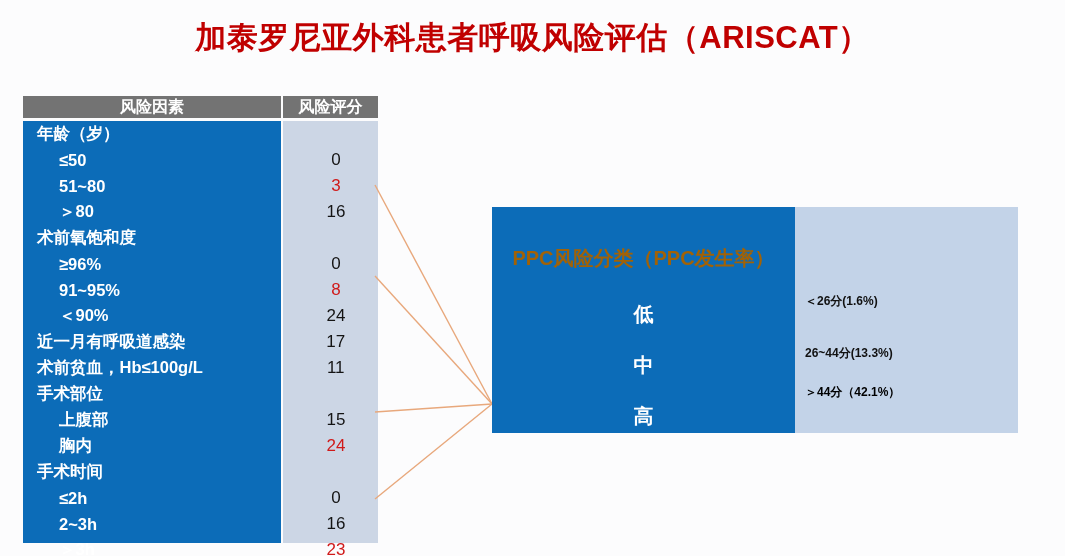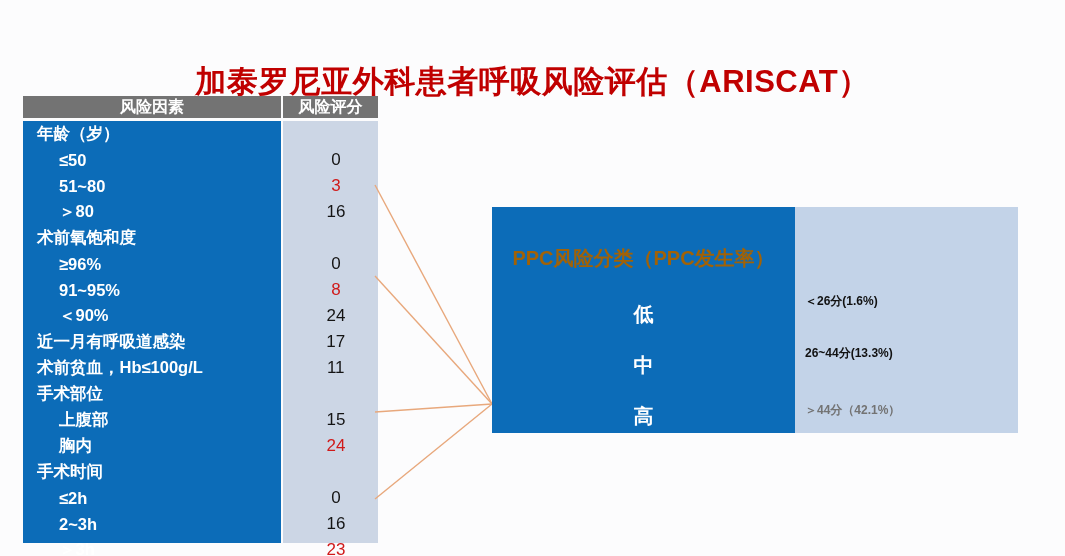--- a/index.html
+++ b/index.html
@@ -28,21 +28,20 @@
     position: absolute;
     left: 0;
     top: 17px;
     width: 1065px;
     text-align: center;
     color: #c00000;
     font-size: 31px;
     font-weight: bold;
     letter-spacing: 0.5px;
     white-space: nowrap;
-    margin-top: 44px;
   }
 
   
   #risk-table {
     position: absolute;
     left: 23px;
     top: 96px;
     width: 355px;
     height: 447px;
   }
@@ -179,21 +178,21 @@
     position: absolute;
     left: 313px;
     width: 213px;
     color: #111111;
     font-size: 12px;
     font-weight: bold;
     white-space: nowrap;
   }
   .ppc-value.v0 { top: 86px; }
   .ppc-value.v1 { top: 138px; }
-  .ppc-value.v2 { top: 195px; color: #737373; }
+  .ppc-value.v2 { top: 177px; color: #000000; }
 </style>
 </head>
 <body>
 
 <div id="slide">
 
   <div id="slide-title">加泰罗尼亚外科患者呼吸风险评估（ARISCAT）</div>
 
   <div id="risk-table">
 

